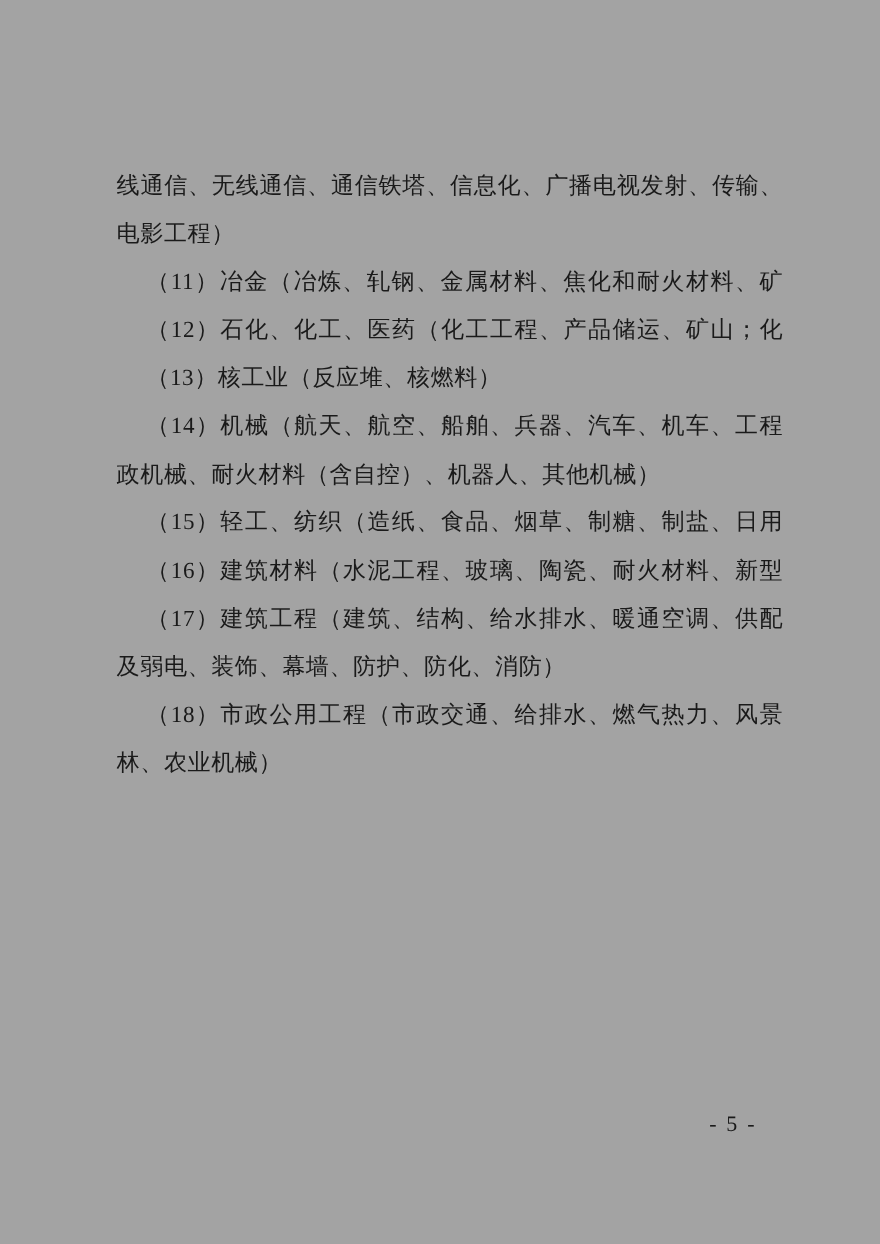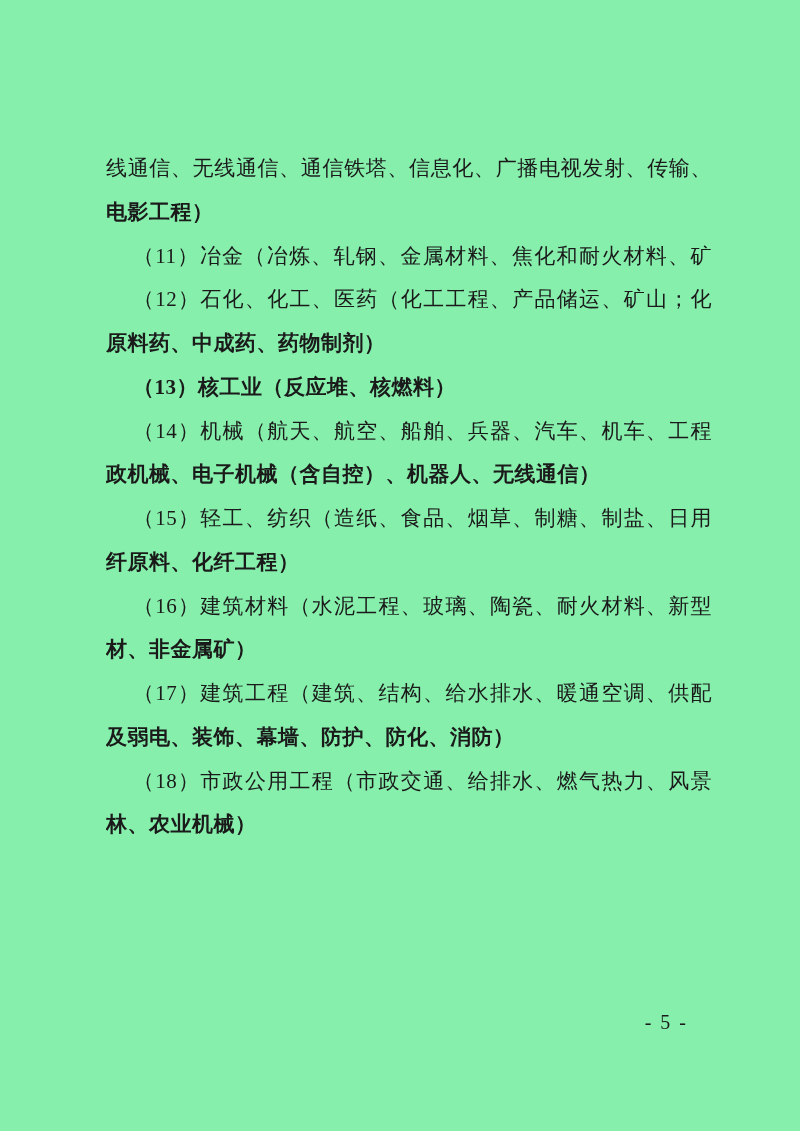--- a/index.html
+++ b/index.html
@@ -4,21 +4,21 @@
 <style>
   html, body {
     margin: 0;
     padding: 0;
     background: #ffffff;
   }
   .page {
     position: relative;
     width: 800px;
     height: 1131px;
-    background: #86efac;
+    background: #a3a3a3;
     overflow: hidden;
     font-family: "Liberation Serif", "DejaVu Serif", serif;
     color: #1a1a1a;
   }
   .content {
     position: absolute;
     left: 106px;
     top: 147px;
     width: 606px;
     font-size: 21px;
@@ -31,21 +31,20 @@
     white-space: normal;
   }
   .line.fill {
     text-align: justify;
     text-align-last: justify;
     text-justify: inter-character;
   }
   .line.end {
     text-align: left;
     text-align-last: left;
-    font-weight: bold;
   }
   .line.indent {
     padding-left: 27px;
   }
   .page-number {
     position: absolute;
     top: 1011px;
     right: 112px;
     font-size: 20px;
     line-height: 22px;
@@ -55,28 +54,25 @@
 </style>
 </head>
 <body>
 
 <div class="page">
   <div class="content">
     <div class="line fill">线通信、无线通信、通信铁塔、信息化、广播电视发射、传输、</div>
     <div class="line end">电影工程）</div>
     <div class="line fill indent">（11）冶金（冶炼、轧钢、金属材料、焦化和耐火材料、矿山、</div>
     <div class="line fill indent">（12）石化、化工、医药（化工工程、产品储运、矿山；化学</div>
-    <div class="line end">原料药、中成药、药物制剂）</div>
     <div class="line end indent">（13）核工业（反应堆、核燃料）</div>
     <div class="line fill indent">（14）机械（航天、航空、船舶、兵器、汽车、机车、工程机</div>
-    <div class="line end">政机械、电子机械（含自控）、机器人、无线通信）</div>
+    <div class="line end">政机械、耐火材料（含自控）、机器人、其他机械）</div>
     <div class="line fill indent">（15）轻工、纺织（造纸、食品、烟草、制糖、制盐、日用化</div>
-    <div class="line end">纤原料、化纤工程）</div>
     <div class="line fill indent">（16）建筑材料（水泥工程、玻璃、陶瓷、耐火材料、新型建</div>
-    <div class="line end">材、非金属矿）</div>
     <div class="line fill indent">（17）建筑工程（建筑、结构、给水排水、暖通空调、供配电</div>
     <div class="line end">及弱电、装饰、幕墙、防护、防化、消防）</div>
     <div class="line fill indent">（18）市政公用工程（市政交通、给排水、燃气热力、风景园</div>
     <div class="line end">林、农业机械）</div>
   </div>
 
   <div class="page-number">- 5 -</div>
 </div>
 
 </body></html>

